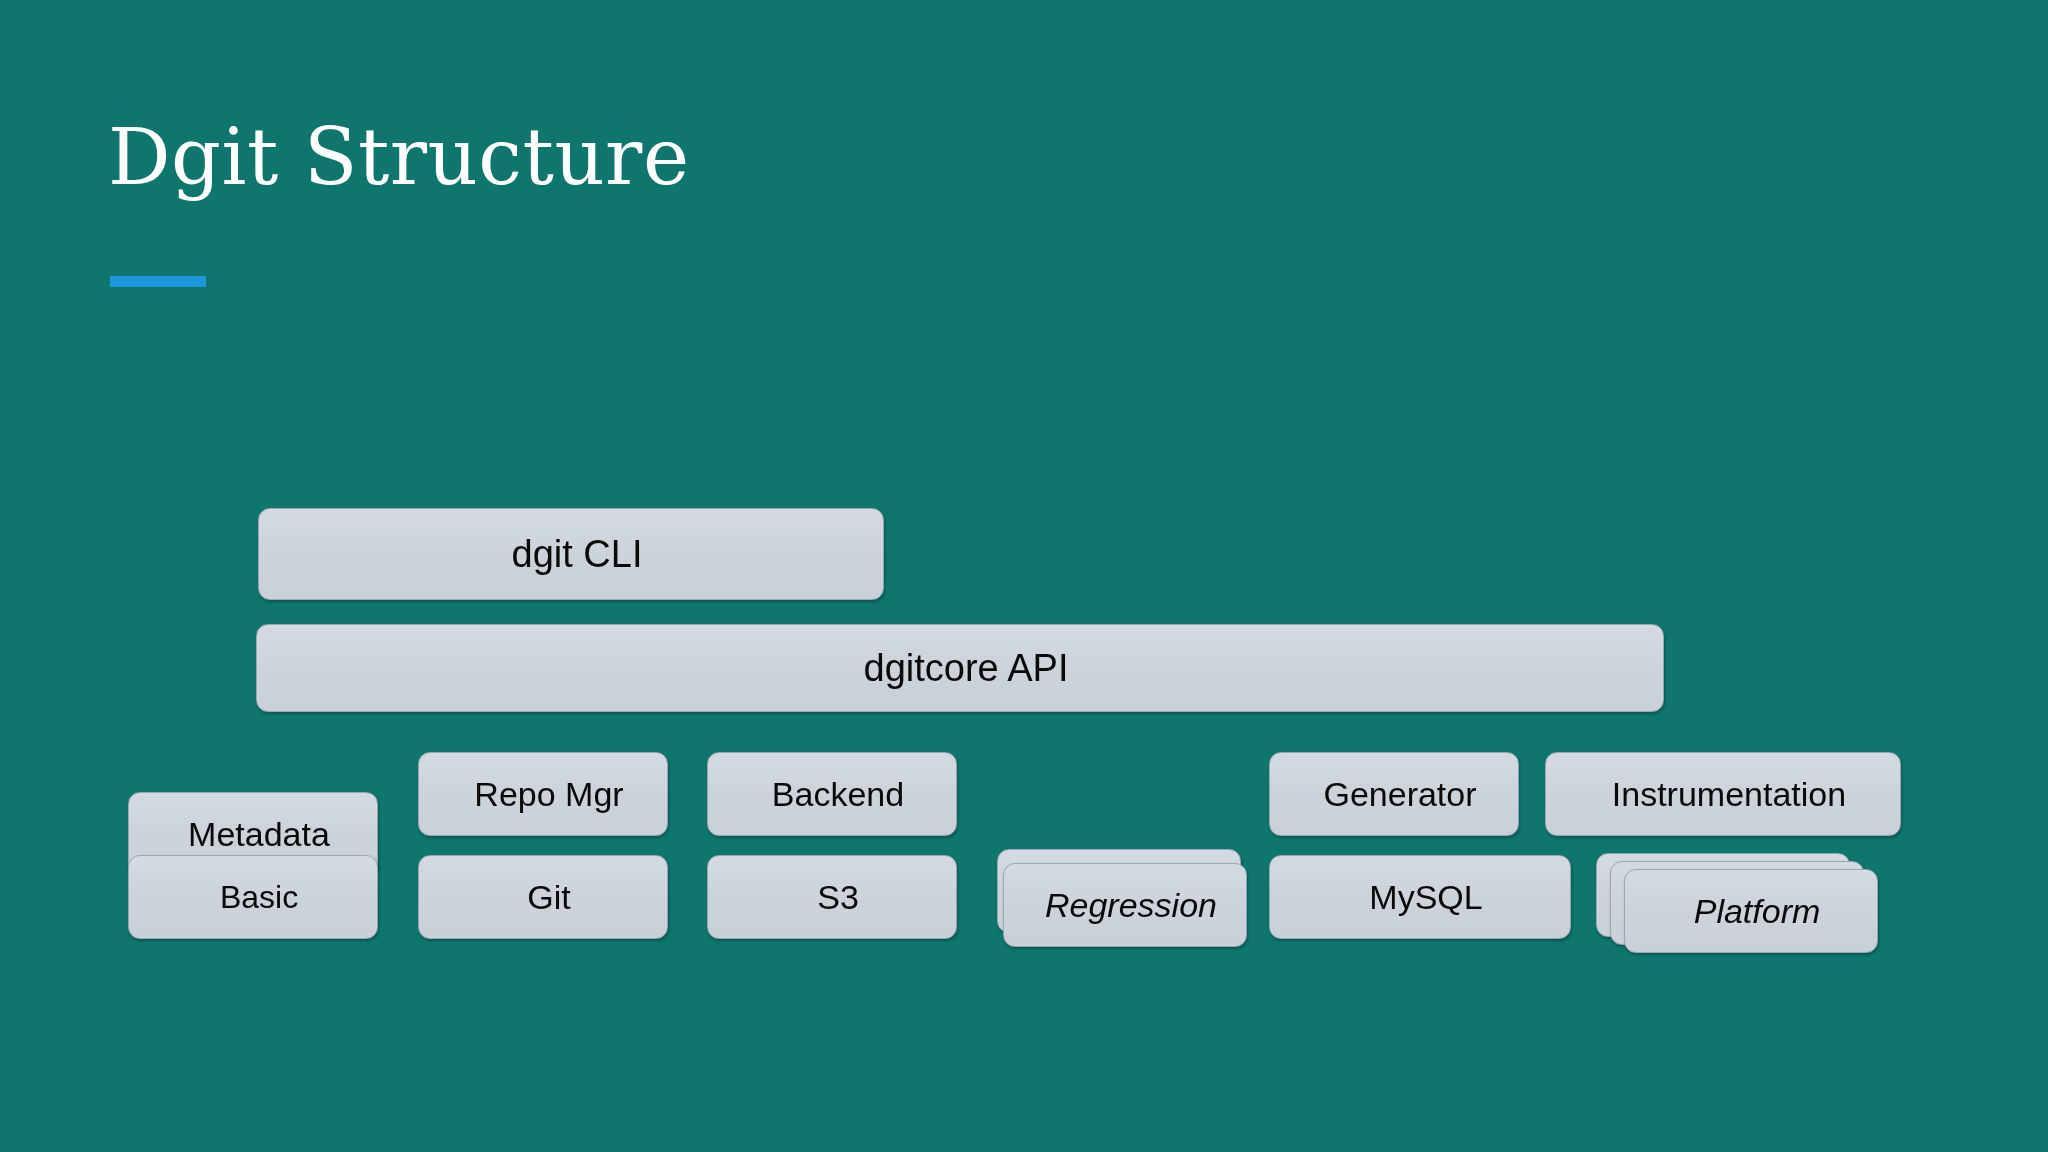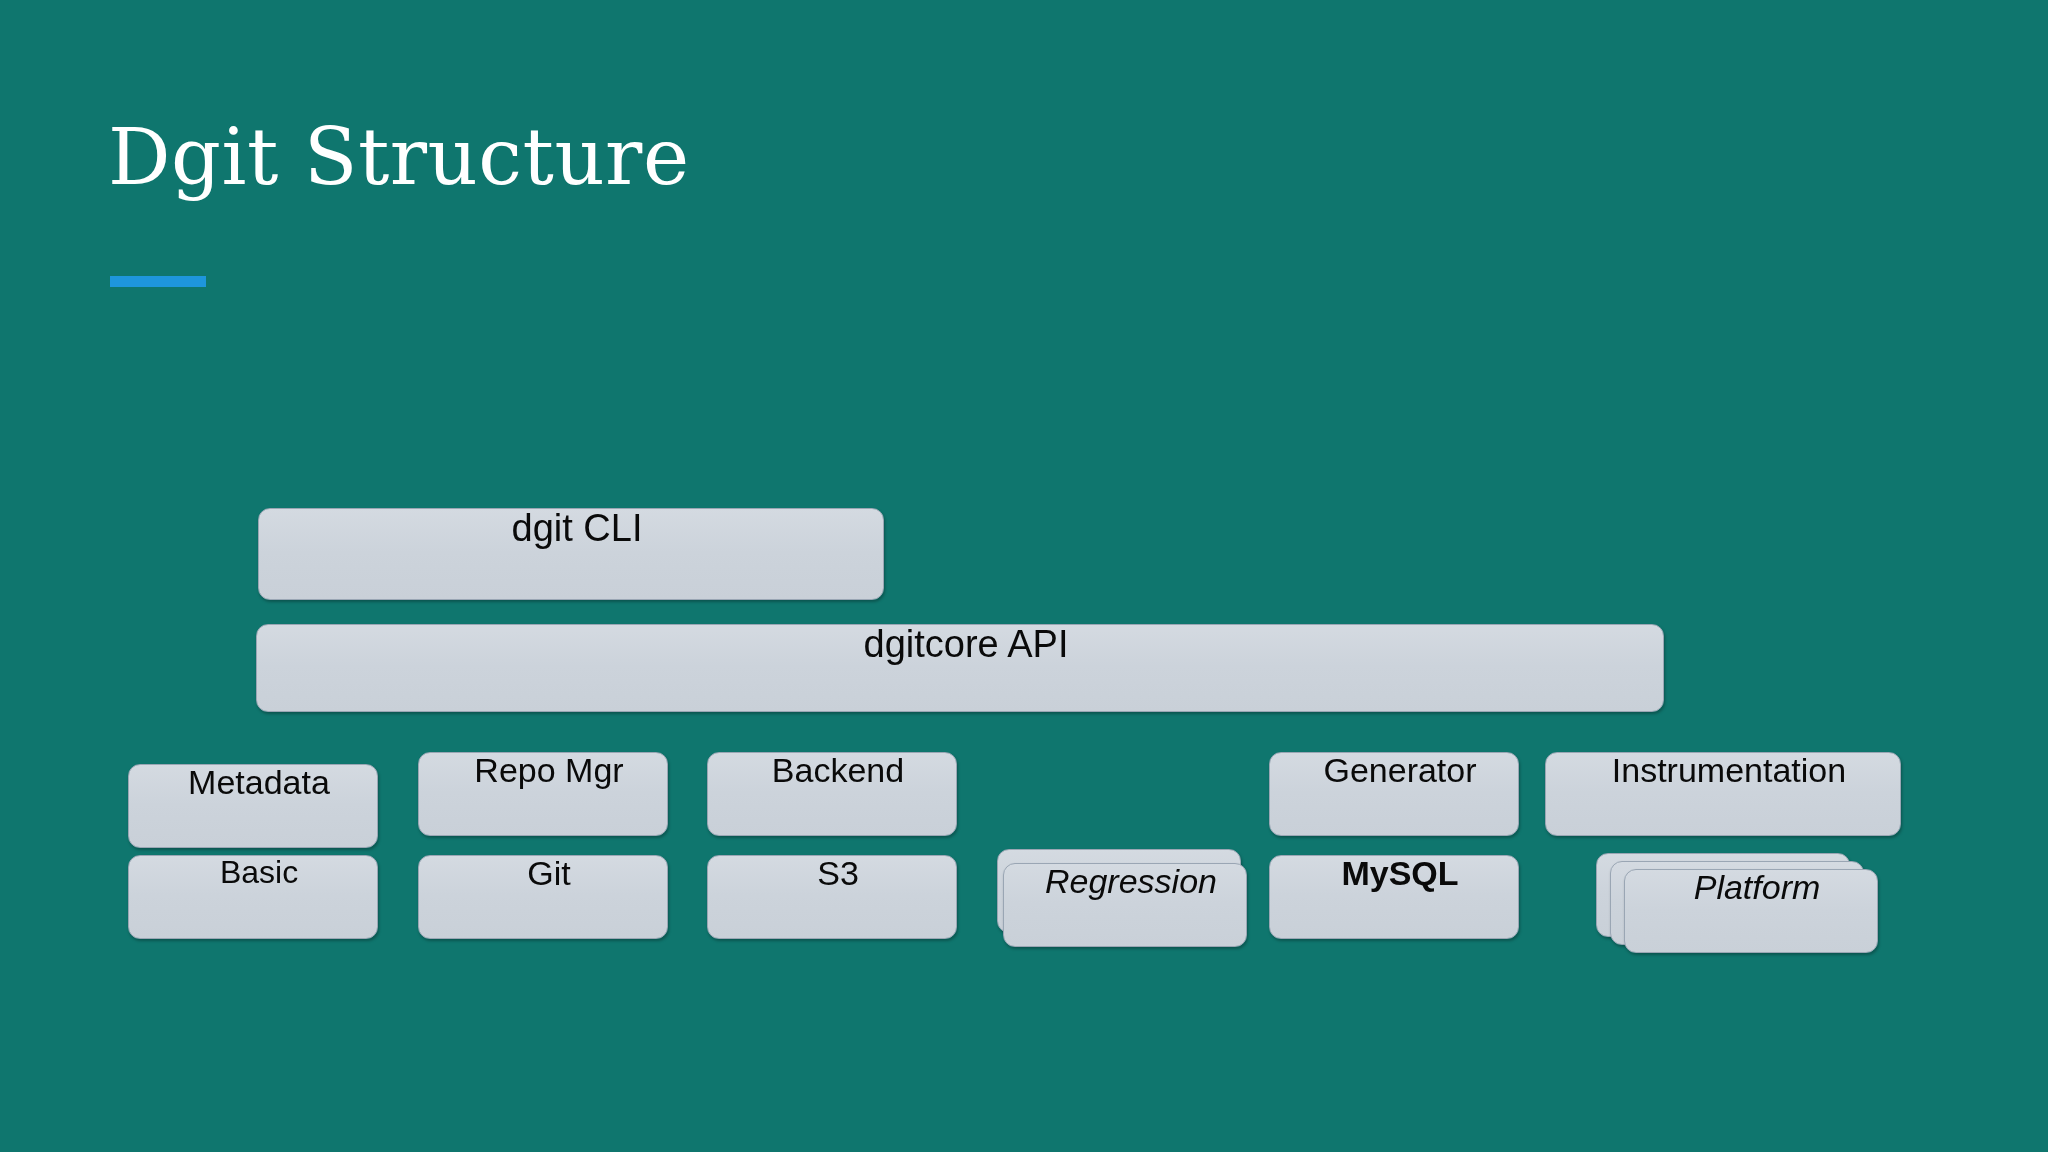--- a/index.html
+++ b/index.html
@@ -54,20 +54,21 @@
   }
 
   .node {
     position: absolute;
     box-sizing: border-box;
     background: linear-gradient(180deg, #D4DAE1 0%, #CCD3DB 48%, #C9D0D8 100%);
     border: 1px solid #9AA6B4;
     border-radius: 12px;
     box-shadow: 1px 2px 3px rgba(0,0,0,0.28);
     display: flex;
+    align-items: center;
     justify-content: center;
     color: #0A0A0A;
     font-family: "Liberation Sans", sans-serif;
     font-weight: 400;
     white-space: nowrap;
     padding-left: 12px;
   }
 
   .node-label {
     display: block;
@@ -100,21 +101,21 @@
     <div id="title-accent-bar"></div>
   </div>
 
   <div id="diagram">
       <div class="node" style="width: 626px; height: 92px; font-size: 38px; left: 258px; top: 508px;">
         <span class="node-label">dgit CLI</span>
       </div>
       <div class="node" style="width: 1408px; height: 88px; font-size: 38px; left: 256px; top: 624px;">
         <span class="node-label">dgitcore API</span>
       </div>
-      <div class="node" style="width: 250px; height: 84px; font-size: 34px; left: 128px; top: 764px;">
+      <div class="node" style="width: 250px; height: 84px; font-size: 34px; left: 128px; top: 792px;">
         <span class="node-label">Metadata</span>
       </div>
       <div class="node" style="width: 250px; height: 84px; font-size: 34px; left: 418px; top: 752px;">
         <span class="node-label">Repo Mgr</span>
       </div>
       <div class="node" style="width: 250px; height: 84px; font-size: 34px; left: 707px; top: 752px;">
         <span class="node-label">Backend</span>
       </div>
       <div class="node" style="width: 356px; height: 84px; font-size: 34px; left: 1545px; top: 752px;">
         <span class="node-label">Instrumentation</span>
@@ -130,21 +131,21 @@
       </div>
       <div class="node" style="width: 250px; height: 84px; font-size: 34px; left: 707px; top: 855px;">
         <span class="node-label">S3</span>
       </div>
       <div class="stack stack-2" style="left: 997px; top: 849px; width: 244px; height: 84px;">
         <div class="node layer-back1" style="width: 244px; height: 84px; font-size: 34px;"></div>
         <div class="node layer-front" style="width: 244px; height: 84px; font-size: 34px;">
           <span class="node-label">Regression</span>
         </div>
       </div>
-      <div class="node" style="width: 250px; height: 84px; font-size: 34px; left: 1269px; top: 855px; font-weight: bold;">
+      <div class="node" style="width: 302px; height: 84px; font-size: 34px; left: 1269px; top: 855px;">
         <span class="node-label">MySQL</span>
       </div>
       <div class="stack" style="left: 1596px; top: 853px; width: 254px; height: 84px;">
         <div class="node layer-back2" style="width: 254px; height: 84px; font-size: 34px;"></div>
         <div class="node layer-back1" style="width: 254px; height: 84px; font-size: 34px;"></div>
         <div class="node layer-front" style="width: 254px; height: 84px; font-size: 34px;">
           <span class="node-label">Platform</span>
         </div>
       </div>
     </div>

